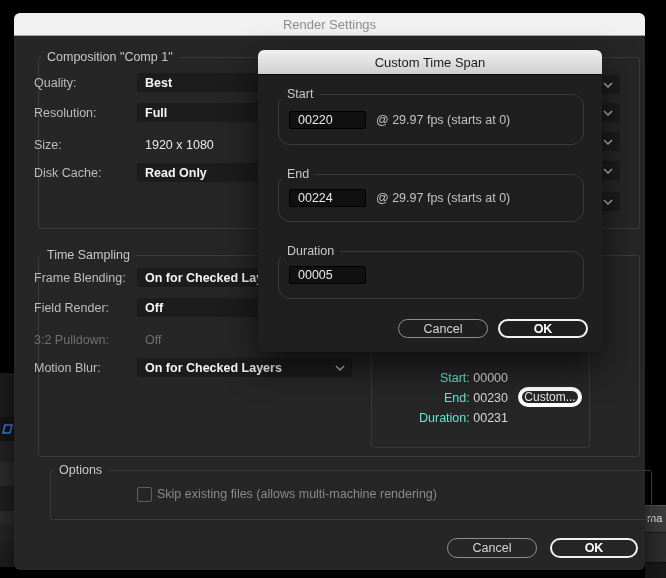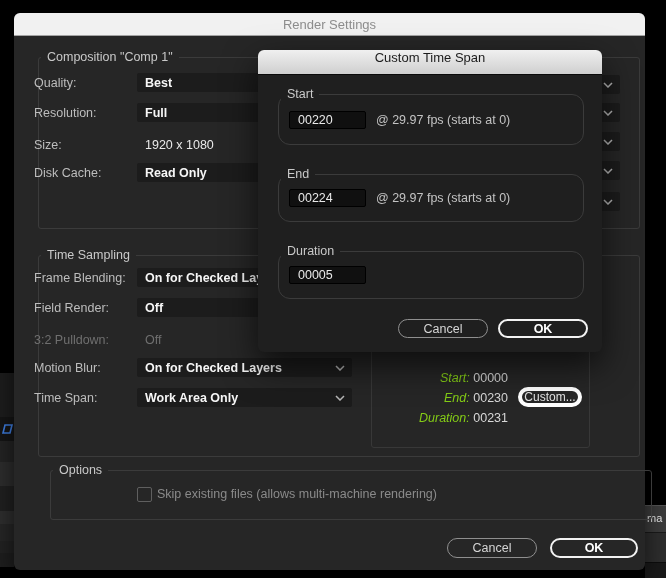--- a/index.html
+++ b/index.html
@@ -38,39 +38,39 @@
   .dd{width:215px;height:19px;background:#1c1c1c;border-radius:2px;display:flex;align-items:center;
     padding:0 8px;box-sizing:border-box;position:relative;}
   .ddtxt{color:#f6f6f6;font-size:12.5px;font-weight:600;white-space:nowrap;text-align:center;}
   .chev{position:absolute;right:7px;top:7px;line-height:0;}
   .staticval{color:#e9e9e9;font-size:12.5px;white-space:nowrap;}
   .staticval.dis{color:#6f6f6f;padding-left:8px;}
   
   .mini-dd{position:absolute;width:46px;height:19px;background:#1c1c1c;border-radius:2px;}
   
   .span-row{position:absolute;font-size:12.5px;color:#cfcfcf;white-space:nowrap;}
-  .span-row .lab{color:#84cc16;font-style:italic;}
+  .span-row .lab{color:#5eead4;}
   .span-row .val{color:#d8d8d8;}
   .pill{border:4px solid #ffffff;border-radius:10px;background:transparent;color:#e3e3e3;
     font-size:12px;font-family:inherit;display:flex;align-items:center;justify-content:center;
     box-sizing:border-box;cursor:default;}
   .btn{position:absolute;height:20px;width:90px;border-radius:10px;background:transparent;
     display:flex;align-items:center;justify-content:center;font-size:12.5px;box-sizing:border-box;}
   .btn.cancel{border:1px solid #8f8f8f;color:#d5d5d5;}
   .btn.ok{border:2px solid #f2f2f2;color:#fff;font-weight:700;}
   
   .cb{position:absolute;width:13px;height:13px;border:1px solid #5f5f5f;border-radius:2px;background:transparent;}
   .cb-label{position:absolute;font-size:12.5px;color:#8a8a8a;white-space:nowrap;}
   
   .modal{
     position:absolute;left:258px;top:50px;width:344px;height:302px;
     background:#1f1f1f;border-radius:6px;box-shadow:0 14px 34px rgba(0,0,0,.65);
   }
   .modal-titlebar{height:24px;background:linear-gradient(#f0f0f0,#cfcfcf);
-    border-radius:6px 6px 0 0;display:flex;align-items:flex-start;justify-content:center;
+    border-radius:6px 6px 0 0;display:flex;align-items:center;justify-content:center;
     border-bottom:1px solid #0a0a0a;}
   .modal-title{font-size:13px;color:#1c1c1c;font-weight:500;}
   .mgroup{position:absolute;left:20px;width:304px;border:1px solid #3b3b3b;border-radius:12px;}
   .mlegend{position:absolute;top:-8px;left:2px;background:#1f1f1f;padding:0 6px;
     font-size:12.5px;color:#c9c9c9;}
   .mval{position:absolute;left:10px;width:77px;height:18px;background:#101010;
     border:1px solid #000;border-radius:2px;color:#e9e9e9;font-size:12.5px;
     font-family:inherit;padding:0 0 0 8px;box-sizing:border-box;}
   .msuffix{position:absolute;left:97px;font-size:12.5px;color:#c3c3c3;white-space:nowrap;line-height:18px;}
   
@@ -195,29 +195,20 @@
   </div>
   <div class="field-row" style="top:345px;">
     <span class="fl">Motion Blur:</span>
     <div class="dd">
       <span class="ddtxt">On for Checked Layers</span>
       <span class="chev"><svg width="10" height="6" viewBox="0 0 10 6">
             <polyline points="1,1 5,5 9,1" fill="none" stroke="#b8b8b8" stroke-width="1.5"></polyline>
           </svg></span>
     </div>
   </div>
-  <div class="field-row" style="top:375px;">
-    <span class="fl">Time Span:</span>
-    <div class="dd">
-      <span class="ddtxt">Work Area Only</span>
-      <span class="chev"><svg width="10" height="6" viewBox="0 0 10 6">
-            <polyline points="1,1 5,5 9,1" fill="none" stroke="#b8b8b8" stroke-width="1.5"></polyline>
-          </svg></span>
-    </div>
-  </div>
 
   <div class="span-row" style="top:358px;right:137px;text-align:right;">
     <span class="lab">Start:</span>
     <span class="val">00000</span>
   </div>
   <div class="span-row" style="top:378px;right:137px;text-align:right;">
     <span class="lab">End:</span>
     <span class="val">00230</span>
   </div>
   <div class="pill" style="position:absolute;left:504px;top:374px;width:64px;height:20px;">

